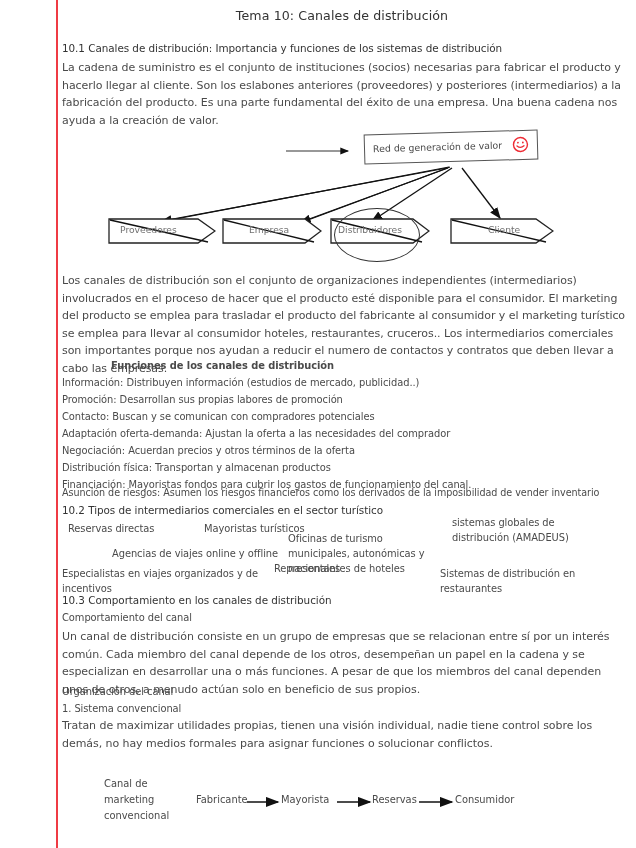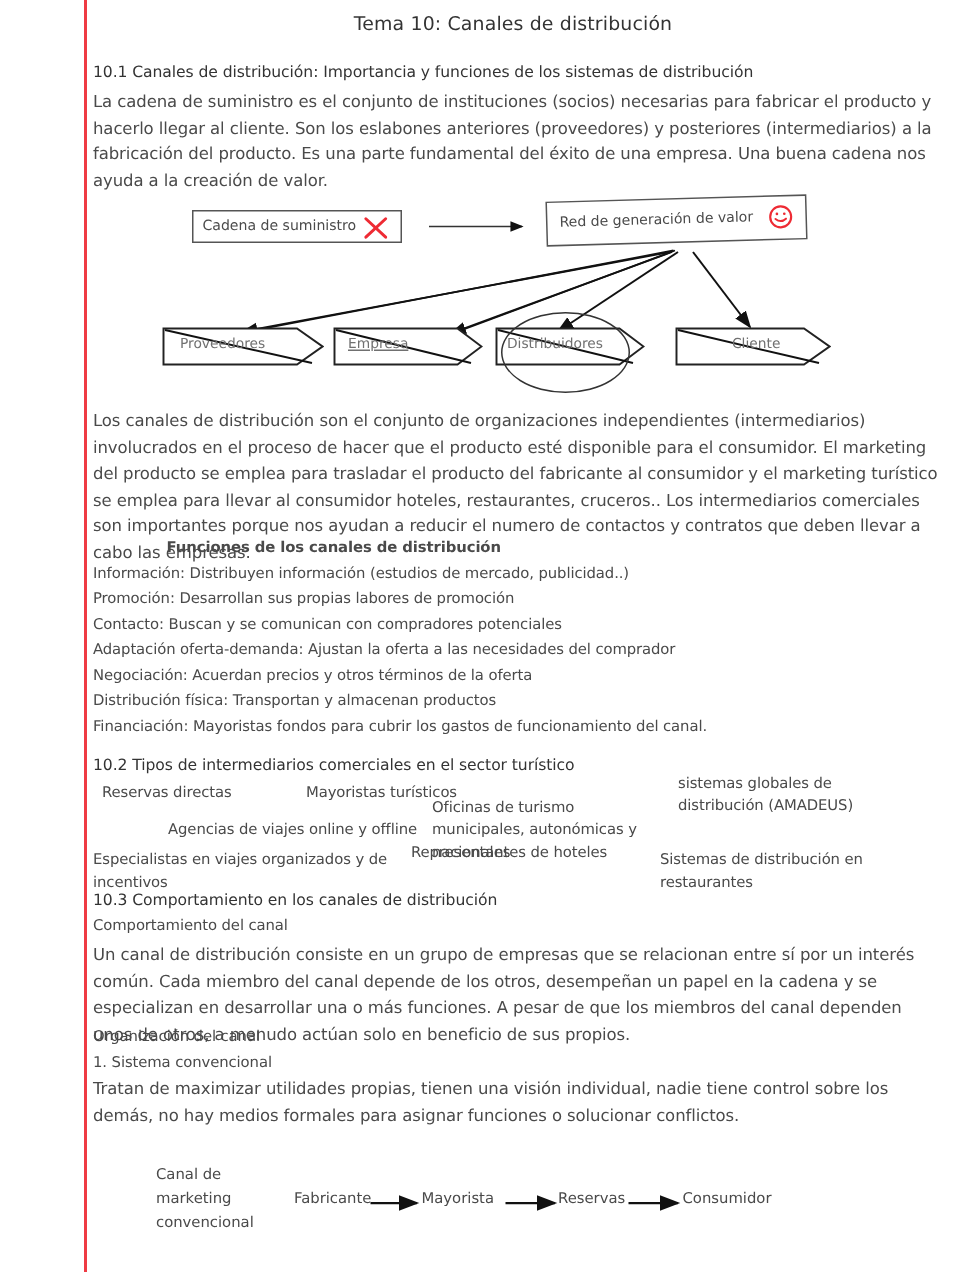--- a/index.html
+++ b/index.html
@@ -204,27 +204,20 @@
         <line x1="286" y1="25" x2="348" y2="25" stroke="#333" stroke-width="1.1" marker-end="url(#ah)"></line>
 
         <path d="M447,42 L162,95" stroke="#111" stroke-width="1.2" fill="none" marker-end="url(#ah2)"></path>
         <path d="M449,41 L160,96" stroke="#111" stroke-width="1.2" fill="none"></path>
         <path d="M448,42 L301,96" stroke="#111" stroke-width="1.2" fill="none" marker-end="url(#ah2)"></path>
         <path d="M450,41 L300,97" stroke="#111" stroke-width="1.2" fill="none"></path>
         <path d="M452,42 L372,95" stroke="#111" stroke-width="1.3" fill="none" marker-end="url(#ah2)"></path>
         <path d="M462,42 L500,92" stroke="#111" stroke-width="1.3" fill="none" marker-end="url(#ah2)"></path>
       </svg>
 
-      <div class="box-supply">
-        <span class="lbl">Cadena de suministro</span>
-        <svg class="red-x" viewBox="0 0 18 18">
-          <line x1="2" y1="3" x2="16" y2="16" stroke="#ee2b34" stroke-width="2.1" stroke-linecap="round"></line>
-          <line x1="16" y1="3" x2="2" y2="16" stroke="#ee2b34" stroke-width="2.1" stroke-linecap="round"></line>
-        </svg>
-      </div>
 
       <div class="box-net">
         <span class="lbl">Red de generación de valor</span>
         <svg class="smiley" viewBox="0 0 18 18">
           <circle cx="9" cy="9" r="7.4" fill="none" stroke="#ee2b34" stroke-width="1.5"></circle>
           <circle cx="6.4" cy="6.9" r="0.95" fill="#ee2b34"></circle>
           <circle cx="11.6" cy="6.9" r="0.95" fill="#ee2b34"></circle>
           <path d="M5.3,10.4 Q9,13.6 12.7,10.4" fill="none" stroke="#ee2b34" stroke-width="1.4" stroke-linecap="round"></path>
         </svg>
       </div>
@@ -235,21 +228,21 @@
           <line x1="2" y1="2" x2="100" y2="24" stroke="#111" stroke-width="1.3"></line>
         </svg>
         <span class="clbl">Proveedores</span>
       </div>
 
       <div class="chev" style="left:222px; top:92px; width:100px;">
         <svg width="100" height="26" viewBox="0 0 100 26">
           <path d="M1,1 L83,1 L99,13 L83,25 L1,25 z" fill="#fff" stroke="#222" stroke-width="1.3"></path>
           <line x1="2" y1="2" x2="92" y2="24" stroke="#111" stroke-width="1.3"></line>
         </svg>
-        <span class="clbl" style="left:10px;text-decoration:underline;">Empresa</span>
+        <span class="clbl" style="left:27px;">Empresa</span>
       </div>
 
       <div class="chev" style="left:330px; top:92px; width:100px;">
         <svg width="100" height="26" viewBox="0 0 100 26">
           <path d="M1,1 L83,1 L99,13 L83,25 L1,25 z" fill="#fff" stroke="#222" stroke-width="1.3"></path>
           <line x1="2" y1="2" x2="92" y2="24" stroke="#111" stroke-width="1.3"></line>
         </svg>
         <span class="clbl" style="left:8px;">Distribuidores</span>
       </div>
       <div class="circle-mark" style="left:334px; top:82px; width:84px; height:52px;"></div>
@@ -267,20 +260,21 @@
 
     <div class="line indented" style="top:360px;">Funciones de los canales de distribución</div>
 
     <div class="line" style="top:377px;">Información: Distribuyen información (estudios de mercado, publicidad..)</div>
     <div class="line" style="top:394px;">Promoción: Desarrollan sus propias labores de promoción</div>
     <div class="line" style="top:411px;">Contacto: Buscan y se comunican con compradores potenciales</div>
     <div class="line" style="top:428px;">Adaptación oferta-demanda: Ajustan la oferta a las necesidades del comprador</div>
     <div class="line" style="top:445px;text-align:center;">Negociación: Acuerdan precios y otros términos de la oferta</div>
     <div class="line" style="top:462px;">Distribución física: Transportan y almacenan productos</div>
     <div class="line" style="top:479px;">Financiación: Mayoristas fondos para cubrir los gastos de funcionamiento del canal.</div>
+    <div class="line" style="top:487px; font-size:9.6px;">Asunción de riesgos: Asumen los riesgos financieros como los derivados de la imposibilidad de vender inventario</div>
 
     <div class="heading" style="top:504px;">10.2 Tipos de intermediarios comerciales en el sector turístico</div>
 
     <div class="scatter-item" style="left:68px; top:521px; width:120px;">Reservas directas</div>
     <div class="scatter-item" style="left:204px; top:521px; width:136px;">Mayoristas turísticos</div>
     <div class="scatter-item" style="left:452px; top:515px; width:132px;">sistemas globales de distribución (AMADEUS)</div>
     <div class="scatter-item" style="left:288px; top:531px; width:156px;">Oficinas de turismo municipales, autonómicas y nacionales</div>
     <div class="scatter-item" style="left:112px; top:546px; width:226px;">Agencias de viajes online y offline</div>
     <div class="scatter-item" style="left:274px; top:561px; width:164px;">Representantes de hoteles</div>
     <div class="scatter-item" style="left:62px; top:566px; width:212px;">Especialistas en viajes organizados y de incentivos</div>

